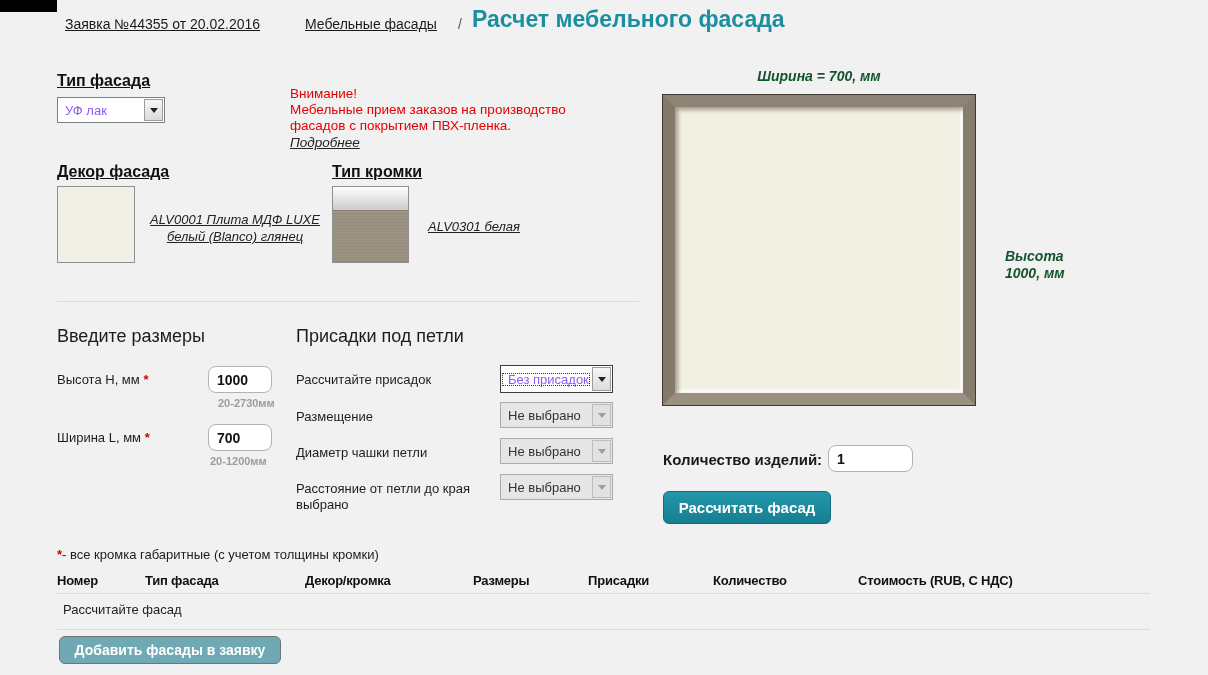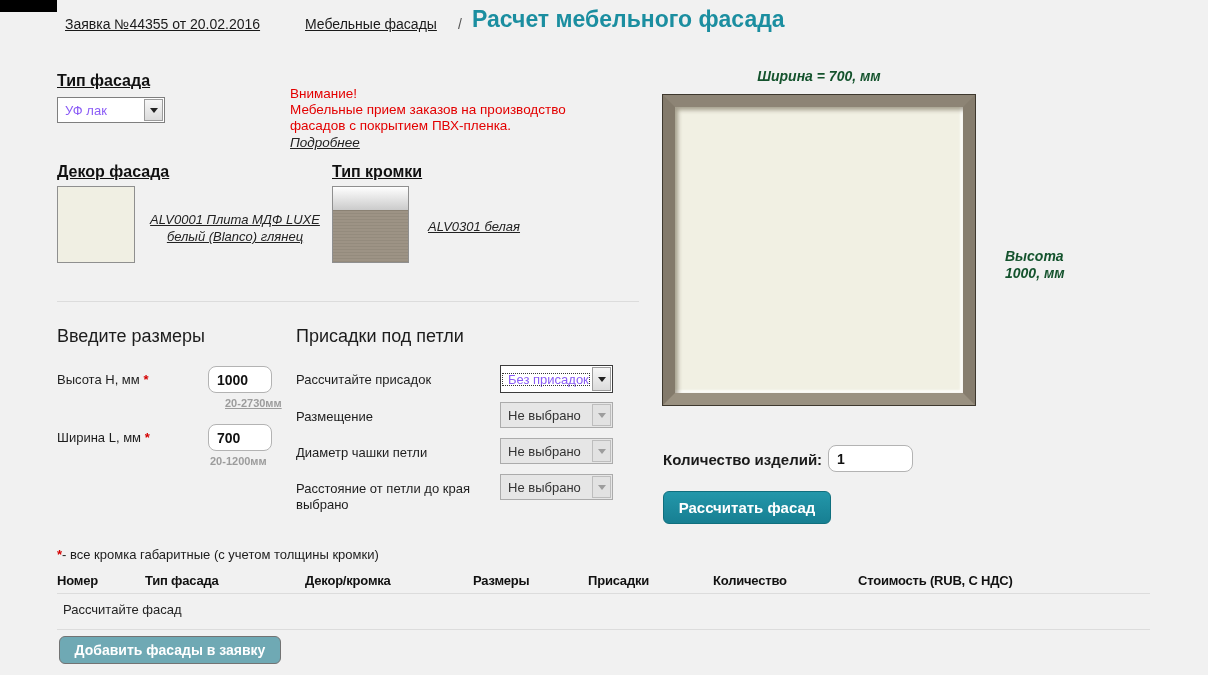--- a/index.html
+++ b/index.html
@@ -128,21 +128,21 @@
 
   <div class="divider" style="left:57px; top:301px; width:582px;"></div>
 
   <div class="h3" style="left:57px; top:326px;text-align:center;">Введите размеры</div>
 
   <div class="label13" style="left:57px; top:372px;">
     <span>Высота H, мм</span>
     <span class="req">*</span>
   </div>
   <input class="inp" style="left: 208px; top: 366px; width: 64px;" value="1000">
-  <div class="hint" style="left:225px; top:397px;text-decoration:underline;">20-2730мм</div>
+  <div class="hint" style="left:218px; top:397px;">20-2730мм</div>
 
   <div class="label13" style="left:57px; top:430px;">
     <span>Ширина L, мм</span>
     <span class="req">*</span>
   </div>
   <input class="inp" style="left: 208px; top: 424px; width: 64px;" value="700">
   <div class="hint" style="left:210px; top:455px;">20-1200мм</div>
 
   <div class="h3" style="left:296px; top:326px;">Присадки под петли</div>
 

